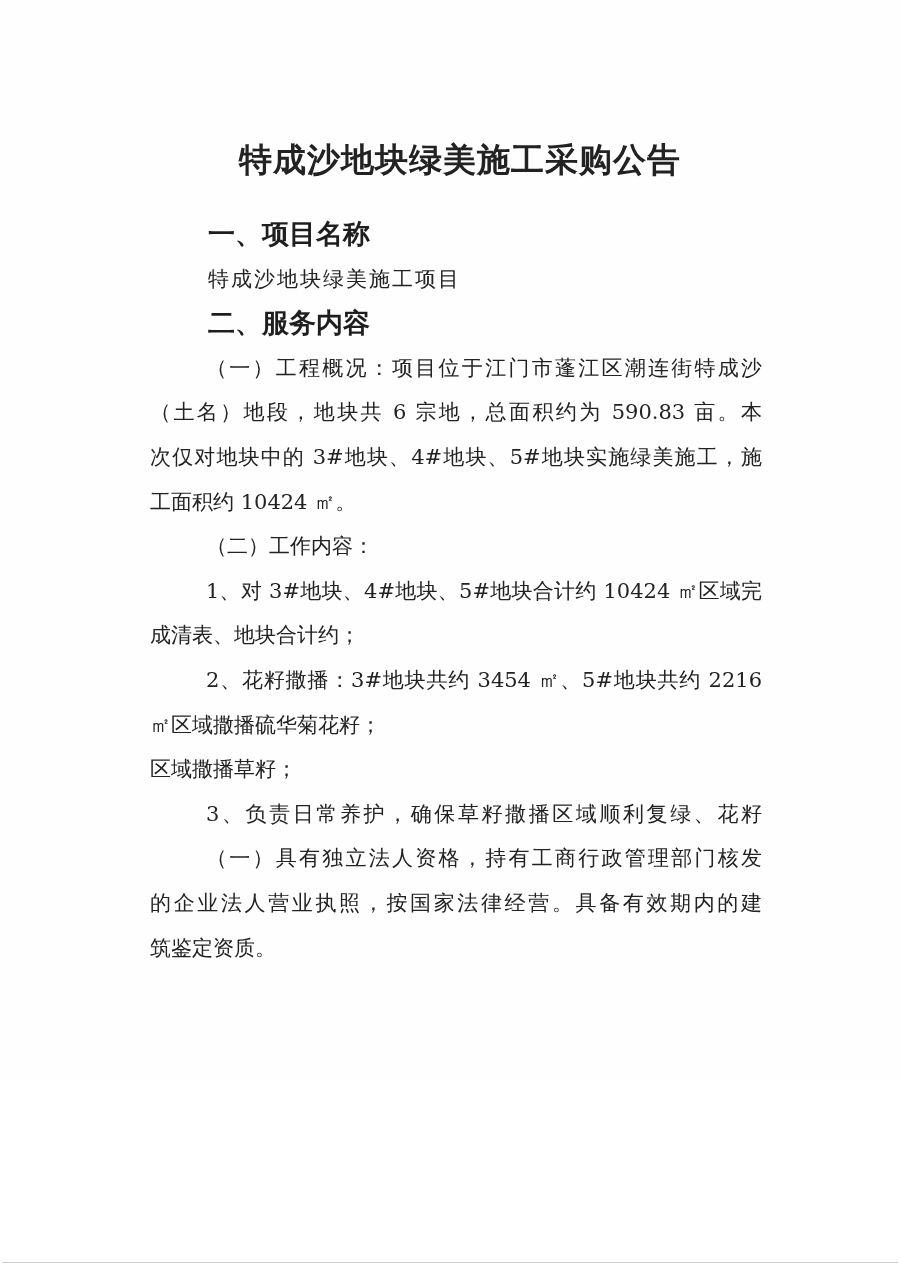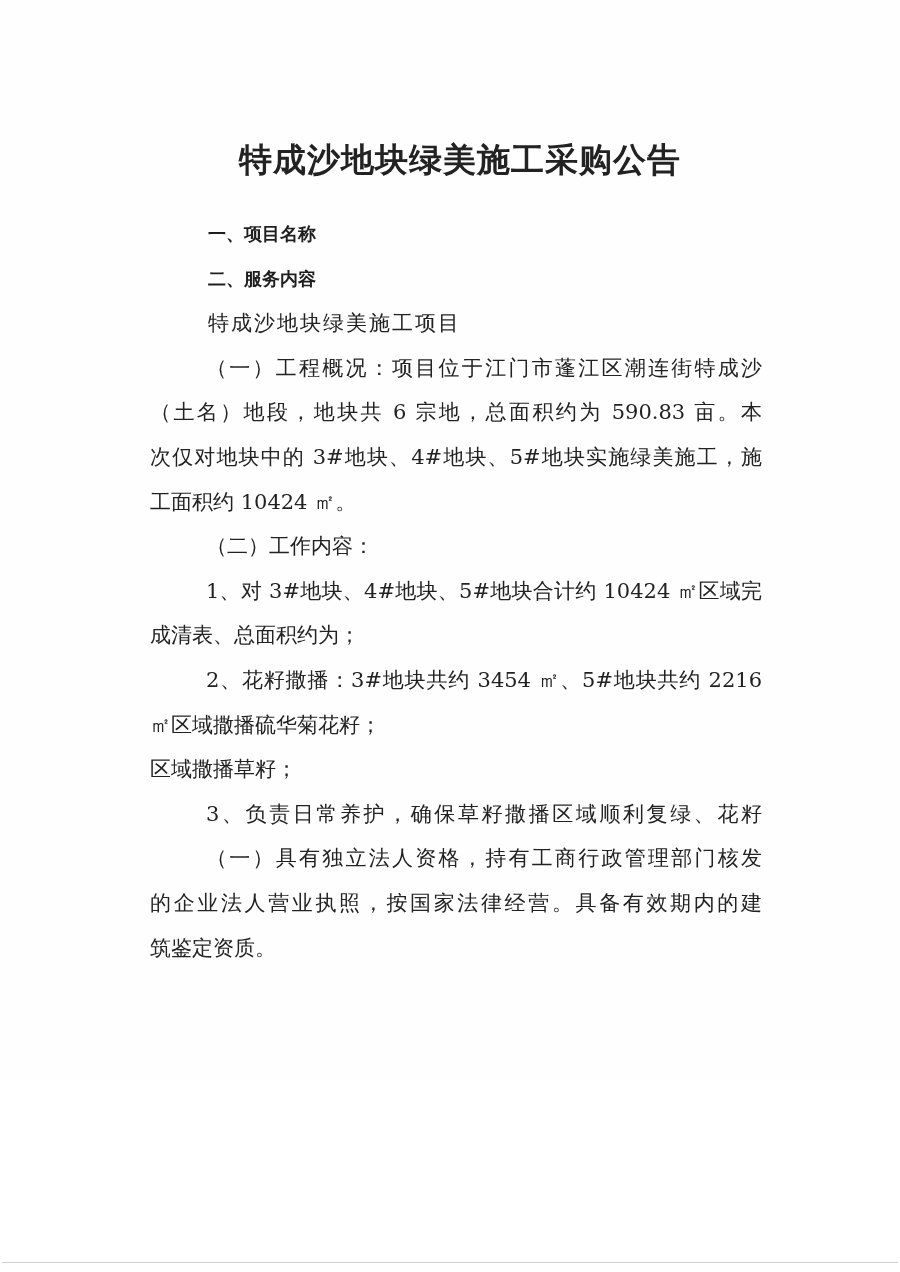--- a/index.html
+++ b/index.html
@@ -52,21 +52,21 @@
     }
     .line.last {
       text-align-last: left;
     }
     .indent {
       padding-left: 56px;
     }
     .heading {
       font-family: "DejaVu Sans", "Liberation Sans", sans-serif;
       font-weight: bold;
-      font-size: 18px;
+      font-size: 27px;
       text-align-last: left;
       padding-left: 58px;
       color: #1e1e1e;
     }
     .plain-indent {
       padding-left: 58px;
       text-align-last: left;
       letter-spacing: 2px;
     }
     .footer-rule {
@@ -80,33 +80,33 @@
   </style>
 </head>
 <body>
 
 <div class="page">
   <div class="doc-title">特成沙地块绿美施工采购公告</div>
 
   <div class="body">
 
     <div class="line heading">一、项目名称</div>
+    <div class="line plain-indent">特成沙地块绿美施工项目</div>
+
     <div class="line heading">二、服务内容</div>
-
-    <div class="line plain-indent">特成沙地块绿美施工项目</div>
 
     <div class="line indent">（一）工程概况：项目位于江门市蓬江区潮连街特成沙</div>
     <div class="line">（土名）地段，地块共 6 宗地，总面积约为 590.83 亩。本</div>
     <div class="line">次仅对地块中的 3#地块、4#地块、5#地块实施绿美施工，施</div>
     <div class="line last">工面积约 10424 ㎡。</div>
 
     <div class="line indent last">（二）工作内容：</div>
 
     <div class="line indent">1、对 3#地块、4#地块、5#地块合计约 10424 ㎡区域完</div>
-    <div class="line last">成清表、总面积约为；</div>
+    <div class="line last">成清表、地块合计约；</div>
 
     <div class="line indent">2、花籽撒播：3#地块共约 3454 ㎡、5#地块共约 2216</div>
     <div class="line last">㎡区域撒播硫华菊花籽；</div>
 
     <div class="line last">区域撒播草籽；</div>
 
     <div class="line indent">3、负责日常养护，确保草籽撒播区域顺利复绿、花籽</div>
 
 
     <div class="line indent">（一）具有独立法人资格，持有工商行政管理部门核发</div>

